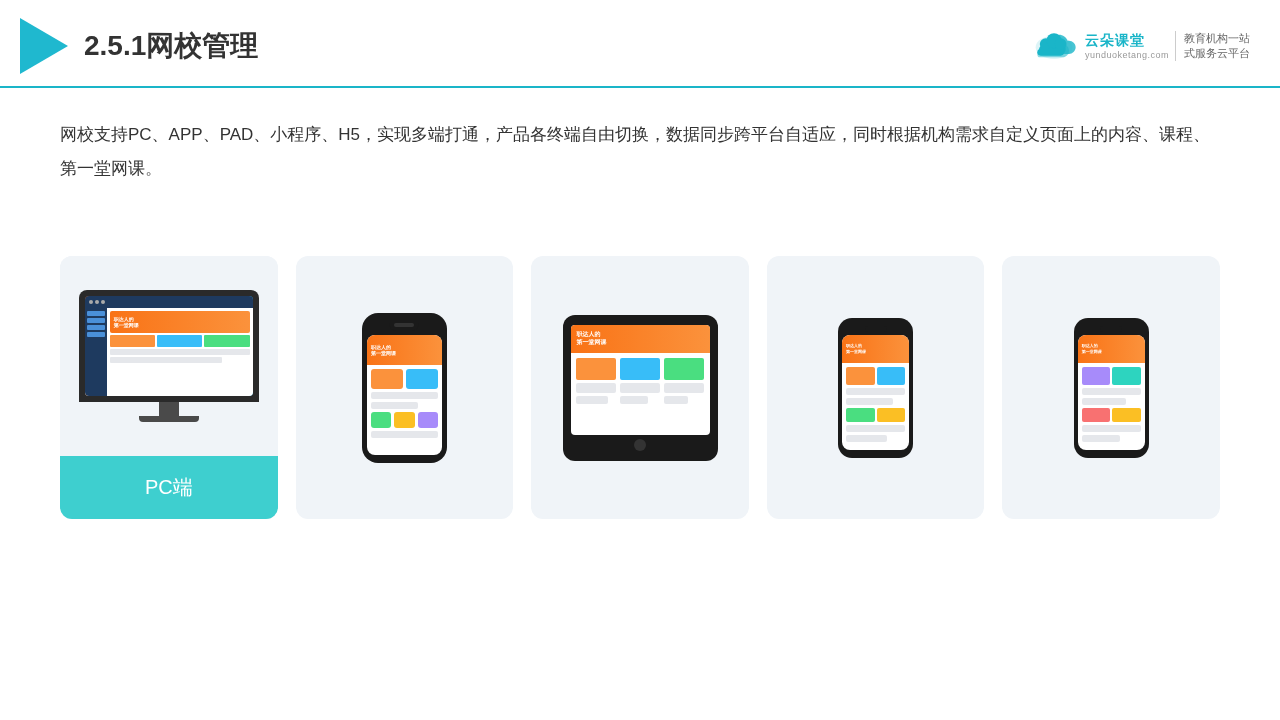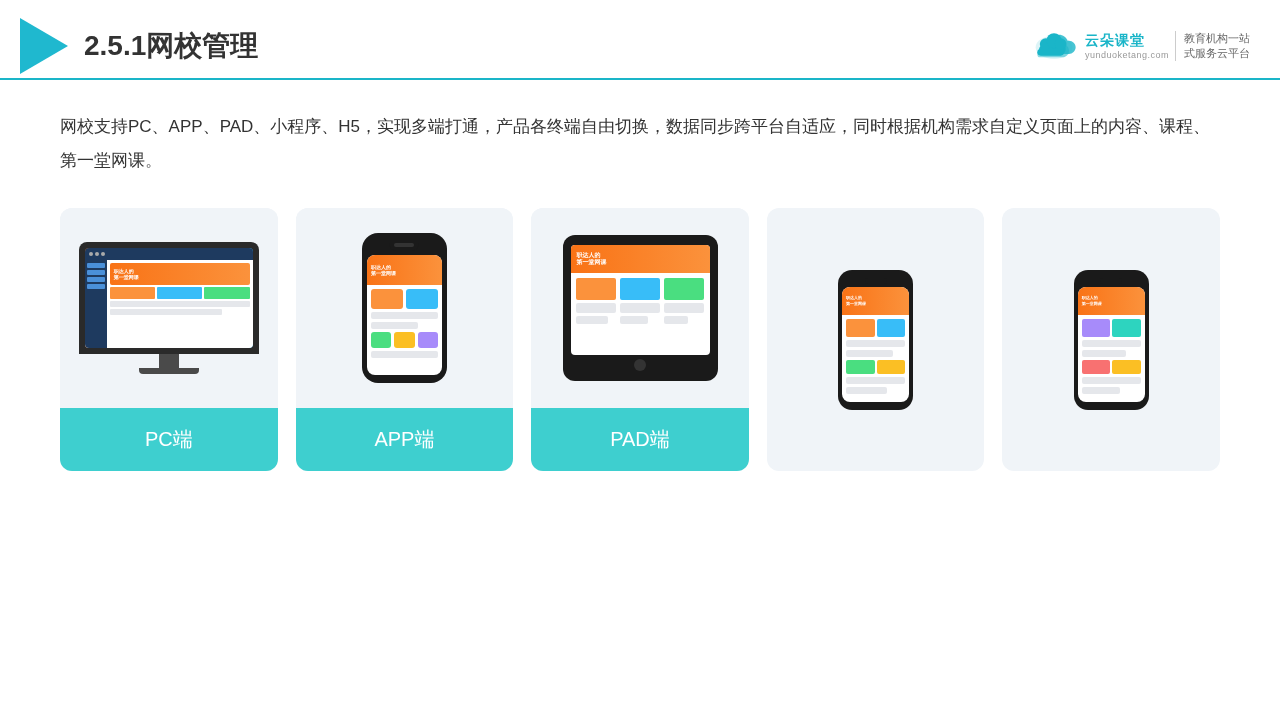--- a/index.html
+++ b/index.html
@@ -9,21 +9,21 @@
       background: #fff;
       font-family: 'Microsoft YaHei', 'PingFang SC', sans-serif;
       overflow: hidden;
       position: relative;
     }
 
     
     .header {
       display: flex;
       justify-content: space-between;
-      padding: 18px 30px 4px 20px;
+      padding: 18px 30px 12px 20px;
       border-bottom: 2px solid #1ab5c8;
     }
     .header-left {
       display: flex;
       align-items: center;
       gap: 16px;
     }
     .logo-triangle {
       width: 0;
       height: 0;
@@ -91,20 +91,21 @@
       justify-content: center;
       margin-top: 10px;
     }
     .card {
       background: #f0f4f8;
       border-radius: 12px;
       width: 220px;
       overflow: hidden;
       display: flex;
       flex-direction: column;
+      margin-top: 40px;
     }
     .card-image-area {
       flex: 1;
       display: flex;
       align-items: center;
       justify-content: center;
       padding: 20px 15px;
       min-height: 200px;
       background: #f0f4f8;
     }
@@ -488,21 +489,20 @@
                     <div class="phone-block c-yellow" style="height:16px;border-radius:3px;"></div>
                     <div class="phone-block c-purple" style="height:16px;border-radius:3px;"></div>
                   </div>
                   <div class="phone-long-block" style="width:100%;height:7px;"></div>
                 </div>
               </div>
             </div>
           </div>
         </div>
       </div>
-      <div class="card-label">APP端</div>
     </div>
 
     <div class="card">
       <div class="card-image-area">
         <div class="tablet-mockup">
           <div class="tablet-frame">
             <div class="tablet-screen">
               <div class="tablet-screen-content">
                 <div class="tablet-header">
                   <div class="tablet-header-text">职达人的<br>第一堂网课</div>
@@ -523,21 +523,20 @@
                     <div class="tablet-block c-gray" style="height:10px;border-radius:2px;"></div>
                     <div class="tablet-block c-gray" style="height:8px;border-radius:2px;width:60%;"></div>
                   </div>
                 </div>
               </div>
             </div>
             <div class="tablet-home-btn"></div>
           </div>
         </div>
       </div>
-      <div class="card-label">PAD端</div>
     </div>
 
     <div class="card">
       <div class="card-image-area">
         <div class="mini-phone">
           <div class="mini-phone-frame">
             <div class="mini-phone-island"></div>
             <div class="mini-phone-screen">
               <div style="display:flex;flex-direction:column;height:100%;">
                 <div style="background:linear-gradient(90deg,#f97316,#fb923c);height:28px;display:flex;align-items:center;padding:0 4px;">

